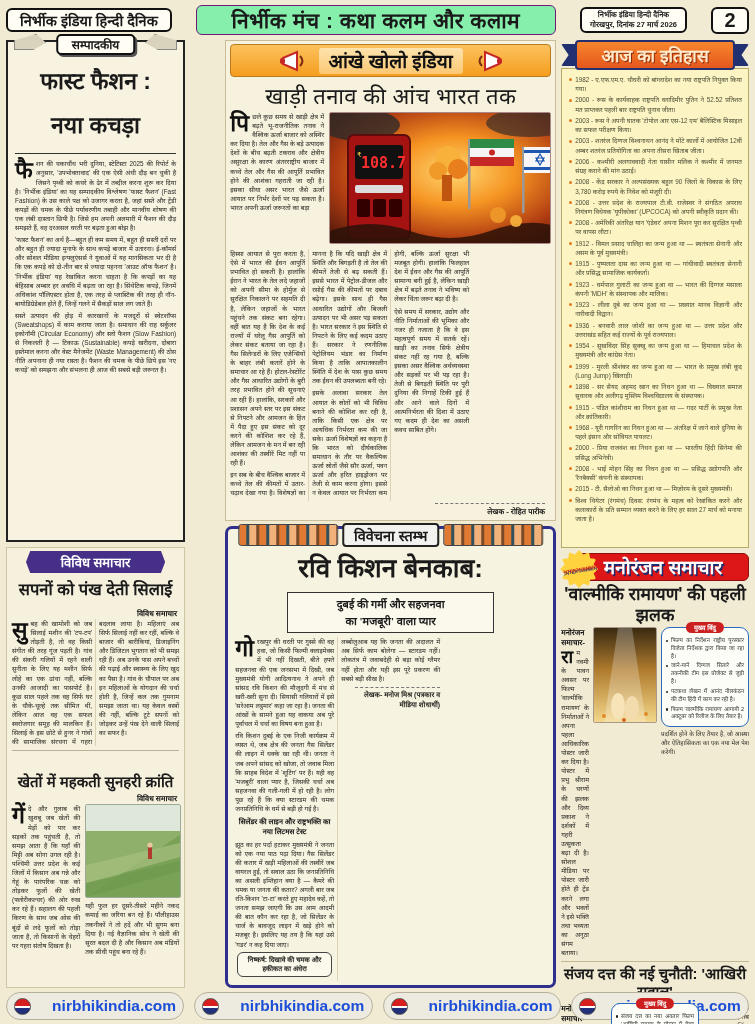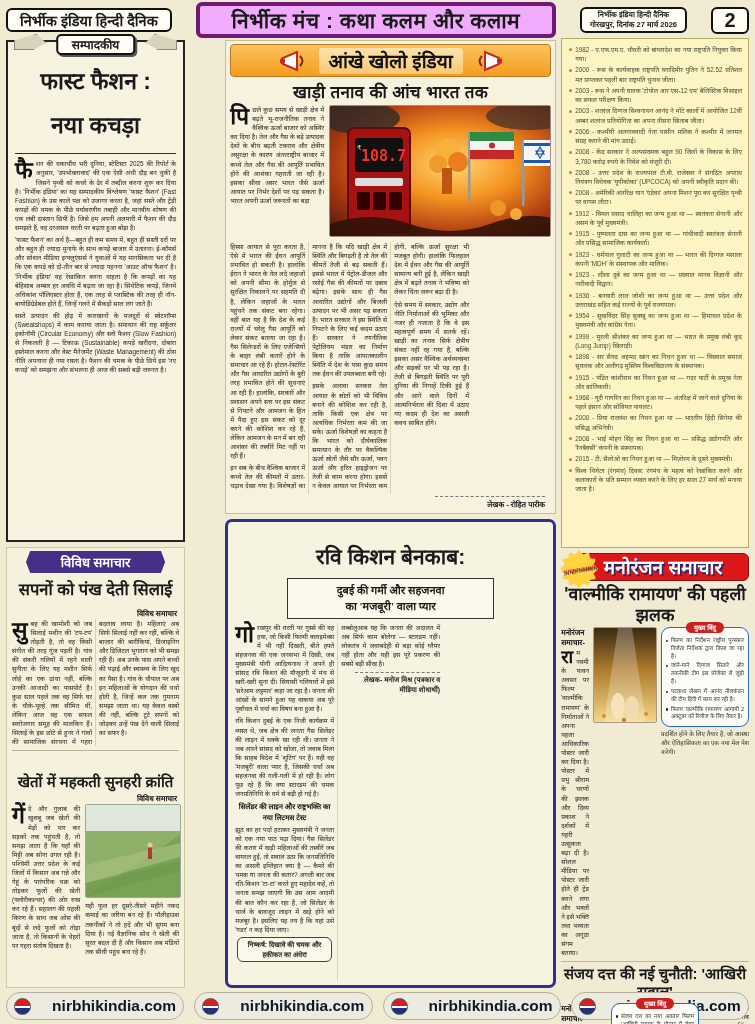--- a/index.html
+++ b/index.html
@@ -4,21 +4,21 @@
 <style>
   html,body{margin:0;padding:0;background:#888;}
   .page{width:755px;height:1024px;margin:0 auto;background:#f1ebd3;position:relative;
     font-family:"Liberation Sans","DejaVu Sans",sans-serif;color:#1a1a1a;overflow:hidden;
     box-sizing:border-box;padding:4px 6px;display:flex;flex-direction:column;}
   
   .masthead{display:flex;gap:24px;align-items:center;height:32px;margin-bottom:4px;}
   .mh-left{border:2px solid #111;background:#fffdf4;border-radius:6px;padding:0 12px;
     font-weight:900;font-size:14.5px;display:flex;align-items:center;white-space:nowrap;}
   .mh-center{flex:1;display:flex;align-items:center;justify-content:center;
-    font-weight:900;font-size:21px;letter-spacing:.5px;background:#f0abfc;border-radius:6px;border:4px solid #701a75;}
+    font-weight:900;font-size:21px;letter-spacing:.5px;background:#86efac;border-radius:6px;border:1px solid #701a75;}
   .mh-right{border:2px solid #111;background:#fffdf4;border-radius:6px;padding:1px 8px;
     display:flex;flex-direction:column;justify-content:center;text-align:center;font-size:7.5px;font-weight:700;line-height:1.3;}
   .mh-page{border:2px solid #111;background:#fffdf4;border-radius:6px;width:34px;
     display:flex;align-items:center;justify-content:center;font-size:20px;font-weight:700;}
   
   .cols{display:flex;gap:5px;flex:1;min-height:0;}
   .col-l{width:203px;display:flex;flex-direction:column;gap:5px;min-height:0;}
   .col-m{width:331px;display:flex;flex-direction:column;gap:5px;min-height:0;padding-left:35px;}
   .col-r{flex:1;display:flex;flex-direction:column;gap:5px;min-height:0;}
   
@@ -44,35 +44,35 @@
   .misc-body2{column-count:2;column-gap:7px;column-rule:1px solid #d8d0b2;}
   .story2-row{display:flex;gap:5px;}
   .story2-row .txt{flex:1.1;}
   .story2-row .imgcol{width:94px;display:flex;flex-direction:column;gap:3px;}
   
   .mainstory{border:1px solid #c8bd98;background:#f7f2dd;padding:3px 4px;box-sizing:border-box;}
   .alert-banner{height:31px;border:1px solid #b97a20;border-radius:4px;
     background:linear-gradient(180deg,#fcc25d,#f59d1e);display:flex;align-items:center;justify-content:center;gap:10px;}
   .alert-banner .label{font-size:19px;font-weight:900;color:#111;background:linear-gradient(180deg,#fde3ae,#fbc873);
     padding:0 10px;border-radius:3px;}
-  .main-headline{font-size:17px;font-weight:700;text-align:center;margin:3px 0 2px;letter-spacing:.3px;}
+  .main-headline{font-size:22px;font-weight:400;text-align:center;margin:3px 0 2px;letter-spacing:.3px;}
   .lead-row{display:flex;gap:5px;margin-top:2px;}
   .lead-row .intro{width:94px;}
   .lead-row .photo{flex:1;height:130px;border:1px solid #a88;border-radius:2px;overflow:hidden;}
   .body4{column-count:4;column-gap:7px;column-rule:1px solid #ddd3b4;height:252px;column-fill:auto;margin-top:5px;}
   .author-line{text-align:right;font-weight:900;font-size:7.5px;border-top:1px dashed #777;width:110px;margin:2px 6px 1px auto;padding-top:2px;}
   
   .vivechana{flex:1;border:3px solid #2f2f8d;border-radius:7px;background:#f7f3e1;position:relative;
     padding:17px 7px 4px;box-sizing:border-box;min-height:0;display:flex;flex-direction:column;}
   .viv-banner{position:absolute;top:-6px;left:50%;transform:translateX(-50%);width:94%;display:flex;align-items:center;gap:4px;}
   .viv-strip{flex:1;height:20px;border-radius:3px;border:1px solid #444;
     background:repeating-linear-gradient(90deg,#e07a33 0 7px,#30505e 7px 10px,#f0b27a 10px 17px,#7a4a28 17px 20px);}
   .viv-label{background:#f2f2ee;border:2px solid #222;border-radius:4px;padding:0 10px;font-weight:900;font-size:14.5px;white-space:nowrap;
     text-shadow:0 0 1px #fff;}
-  .viv-headline{font-size:21px;font-weight:900;text-align:center;line-height:1.55;margin:2px 0 3px;}
+  .viv-headline{font-size:26px;font-weight:900;text-align:center;line-height:1.55;margin:2px 0 3px;}
   .pullquote{border:1.5px solid #333;background:#fbf8ec;width:62%;margin:1px auto 4px;text-align:center;
     font-weight:700;font-size:11px;line-height:1.5;padding:3px 6px;font-family:"Liberation Serif","DejaVu Serif",serif;}
   .viv-body{column-count:3;column-gap:7px;column-rule:1px solid #ddd3b4;flex:1;column-fill:auto;min-height:0;}
   .viv-sub{font-weight:900;font-size:7.2px;text-align:center;margin:4px 0 2px;color:#111;}
   .viv-conclusion{border:1.5px solid #444;border-radius:6px;background:#fbf8ec;font-weight:900;font-size:6.8px;
     text-align:center;padding:2px 4px;margin:3px 2px;}
   .viv-author{text-align:right;font-weight:900;font-size:7px;border-top:1px dashed #777;margin:4px 0 0 14px;padding-top:2px;}
   
   .history{height:508px;display:flex;flex-direction:column;box-sizing:border-box;}
   .hist-banner{position:relative;height:30px;margin:0 4px 0;z-index:1;}
@@ -104,21 +104,21 @@
   .keybox .kb-title{position:absolute;top:-6px;left:50%;transform:translateX(-50%);background:#cc1f1f;color:#fff;
     font-size:6.5px;font-weight:900;border-radius:6px;padding:1px 8px;white-space:nowrap;}
   .keybox ul{margin:0;padding:0;list-style:none;}
   .keybox li{position:relative;padding-left:5px;font-size:5.6px;line-height:1.4;color:#333;text-align:justify;margin-bottom:2px;}
   .keybox li::before{content:"";position:absolute;left:0;top:2.6px;width:2.4px;height:2.4px;border-radius:50%;background:#222;}
   .ent-div{border-top:1px solid #c2b793;margin:4px 0 1px;}
   .tail{font-size:6.2px;line-height:1.4;text-align:justify;color:#2b2b26;margin-top:3px;}
   
   .footer{display:flex;gap:10px;height:28px;margin-top:4px;}
   .foot-pill{flex:1;background:#edebe0;border:1px solid #b6b09a;border-radius:14px;display:flex;
-    align-items:center;justify-content:center;gap:21px;font-weight:900;font-size:15.5px;color:#0f172a;cursor:pointer;}
+    align-items:center;justify-content:center;gap:21px;font-weight:900;font-size:15.5px;color:#1d4ed8;cursor:pointer;}
   .press-logo{width:15px;height:15px;border-radius:50%;flex:none;
     background:linear-gradient(180deg,#d81f1f 0 45%,#fff 45% 58%,#20307a 58% 100%);border:1px solid #555;}
 </style>
 </head>
 <body>
 
 <div class="page">
 
   <div class="masthead">
     <div class="mh-left">निर्भीक इंडिया हिन्दी दैनिक</div>
@@ -249,20 +249,25 @@
         <div class="body4 tiny">
           <span>हिस्सा आयात से पूरा करता है, ऐसे में भारत की ईंधन आपूर्ति प्रभावित हो सकती है। हालांकि ईरान ने भारत के तेल लदे जहाजों को अपनी सीमा के होर्मुज से सुरक्षित निकालने पर सहमति दी है, लेकिन जहाजों के भारत पहुंचने तक संकट बना रहेगा। वहीं बात यह है कि देश के कई राज्यों में घरेलू गैस आपूर्ति को लेकर संकट बताया जा रहा है। गैस सिलेन्डरों के लिए एजेन्सियों के बाहर लंबी कतारें होने के समाचार आ रहे हैं। होटल-रेस्टोरेंट और गैस आधारित उद्योगों के बुरी तरह प्रभावित होने की सूचनाएं आ रही हैं। हालांकि, सरकारें और प्रशासन अपने स्तर पर इस संकट से निपटने और आमजन के हित में पैदा हुए इस संकट को दूर करने की कोशिश कर रहे हैं, लेकिन आमजन के मन में बन रही आशंका की तस्वीरें मिट नहीं पा रही हैं।</span>
           <p style="margin:3px 0 0;">इन सब के बीच वैश्विक बाजार में कच्चे तेल की कीमतों में उतार-चढ़ाव देखा गया है। विशेषज्ञों का मानना है कि यदि खाड़ी क्षेत्र में स्थिति और बिगड़ती है तो तेल की कीमतें तेजी से बढ़ सकती हैं। इससे भारत में पेट्रोल-डीजल और रसोई गैस की कीमतों पर दबाव बढ़ेगा। इसके साथ ही गैस आधारित उद्योगों और बिजली उत्पादन पर भी असर पड़ सकता है। भारत सरकार ने इस स्थिति से निपटने के लिए कई कदम उठाए हैं। सरकार ने रणनीतिक पेट्रोलियम भंडार का निर्माण किया है ताकि आपातकालीन स्थिति में देश के पास कुछ समय तक ईंधन की उपलब्धता बनी रहे।</p>
           <p style="margin:3px 0 0;">इसके अलावा सरकार तेल आयात के स्रोतों को भी विविध बनाने की कोशिश कर रही है, ताकि किसी एक क्षेत्र पर अत्यधिक निर्भरता कम की जा सके। ऊर्जा विशेषज्ञों का कहना है कि भारत को दीर्घकालिक समाधान के तौर पर वैकल्पिक ऊर्जा स्रोतों जैसे सौर ऊर्जा, पवन ऊर्जा और हरित हाइड्रोजन पर तेजी से काम करना होगा। इससे न केवल आयात पर निर्भरता कम होगी, बल्कि ऊर्जा सुरक्षा भी मजबूत होगी। हालांकि फिलहाल देश में ईंधन और गैस की आपूर्ति सामान्य बनी हुई है, लेकिन खाड़ी क्षेत्र में बढ़ते तनाव ने भविष्य को लेकर चिंता जरूर बढ़ा दी है।</p>
           <p style="margin:3px 0 0;">ऐसे समय में सरकार, उद्योग और नीति निर्माताओं की भूमिका और नजर ही नजाता है कि वे इस महत्वपूर्ण समय में सतर्क रहें। खाड़ी का तनाव सिर्फ क्षेत्रीय संकट नहीं रह गया है, बल्कि इसका असर वैश्विक अर्थव्यवस्था और सड़कों पर भी पड़ रहा है। तेजी से बिगड़ती स्थिति पर पूरी दुनिया की निगाहें टिकी हुई हैं और आने वाले दिनों में आत्मनिर्भरता की दिशा में उठाए गए कदम ही देश का असली कवच साबित होंगे।</p>
         </div>
         <div class="author-line">लेखक - रोहित पारीक</div>
       </div>
 
       <div class="vivechana">
+        <div class="viv-banner">
+          <div class="viv-strip"></div>
+          <div class="viv-label">विवेचना स्तम्भ</div>
+          <div class="viv-strip"></div>
+        </div>
         <div class="viv-headline">
           <span>रवि किशन बेनकाब:</span><br>
         </div>
         <div class="pullquote">
           <span>दुबई की गर्मी और सहजनवा</span><br>
           <span>का 'मजबूरी' वाला प्यार</span>
         </div>
         <div class="viv-body tiny">
           <span class="dropcap">गो</span><span>रखपुर की धरती पर गुस्से की वह हवा, जो किसी फिल्मी क्लाइमेक्स में भी नहीं दिखती, बीते हफ्ते सहजनवा की एक जनसभा में दिखी, जब मुख्यमंत्री योगी आदित्यनाथ ने अपने ही सांसद रवि किशन की मौजूदगी में मंच से खरी-खरी सुना दी। सियासी गलियारों में इसे 'सरेआम लट्ठमार' कहा जा रहा है। जनता की आंखों के सामने हुआ यह वाकया अब पूरे पूर्वांचल में चर्चा का विषय बना हुआ है।</span>
           <p style="margin:3px 0 0;">रवि किशन दुबई के एक निजी कार्यक्रम में व्यस्त थे, जब क्षेत्र की जनता गैस सिलेंडर की लाइन में धक्के खा रही थी। जनता ने जब अपने सांसद को खोजा, तो जवाब मिला कि साहब विदेश में 'शूटिंग' पर हैं। यही वह 'मजबूरी' वाला प्यार है, जिसकी चर्चा अब सहजनवा की गली-गली में हो रही है। लोग पूछ रहे हैं कि क्या स्टारडम की चमक जनप्रतिनिधि के धर्म से बड़ी हो गई है।</p>
@@ -270,20 +275,24 @@
           <p style="margin:0;">झूठ का हर पर्दा हटाकर मुख्यमंत्री ने जनता को एक नया पाठ पढ़ा दिया। गैस सिलेंडर की कतार में खड़ी महिलाओं की तस्वीरें जब वायरल हुईं, तो सवाल उठा कि जनप्रतिनिधि का असली इम्तिहान क्या है — कैमरे की चमक या जनता की कतार? अगली बार जब रति-किशन 'टा-टा' करते हुए महादेव कहें, तो जनता समझ जाएगी कि उस आम आदमी की बात कौन कर रहा है, जो सिलेंडर के चार्ज के बावजूद लाइन में खड़े होने को मजबूर है। इसलिए यह तय है कि यहां उसे 'गडर' न कह दिया जाए।</p>
           <div class="viv-conclusion">निष्कर्ष: दिखावे की चमक और हकीकत का अंधेरा</div>
           <p style="margin:0;">लब्बोलुआब यह कि जनता की अदालत में अब सिर्फ काम बोलेगा — स्टारडम नहीं। लोकतंत्र में जवाबदेही से बड़ा कोई ग्लैमर नहीं होता और यही इस पूरे प्रकरण की सबसे बड़ी सीख है।</p>
           <div class="viv-author">लेखक- मनोज मिश्र (पत्रकार व मीडिया शोधार्थी)</div>
         </div>
       </div>
     </div>
 
     <div class="col-r">
       <div class="history">
+        <div class="hist-banner">
+          <div class="ribbon"></div>
+          <div class="panel">आज का इतिहास</div>
+        </div>
         <div class="hist-box">
           <ul>
             <li>1982 - ए.एफ.एम.ए. चौधरी को बांग्लादेश का नया राष्ट्रपति नियुक्त किया गया।</li>
             <li>2000 - रूस के कार्यवाहक राष्ट्रपति व्लादिमीर पुतिन ने 52.52 प्रतिशत मत प्राप्तकर पहली बार राष्ट्रपति चुनाव जीता।</li>
             <li>2003 - रूस ने अपनी घातक 'टोपोल आर एस-12 एम' बैलिस्टिक मिसाइल का सफल परीक्षण किया।</li>
             <li>2003 - शतरंज दिग्गज विश्वनाथन आनंद ने मोंटे कार्लो में आयोजित 12वीं अम्बर शतरंज प्रतियोगिता का अपना तीसरा खिताब जीता।</li>
             <li>2006 - कश्मीरी अलगाववादी नेता यासीन मलिक ने कश्मीर में जनमत संग्रह कराने की मांग उठाई।</li>
             <li>2008 - केंद्र सरकार ने अल्पसंख्यक बहुल 90 जिलों के विकास के लिए 3,780 करोड़ रुपये के निवेश को मंजूरी दी।</li>
             <li>2008 - उत्तर प्रदेश के राज्यपाल टी.वी. राजेस्वर ने संगठित अपराध नियंत्रण विधेयक 'यूपीकोका' (UPCOCA) को अपनी स्वीकृति प्रदान की।</li>
             <li>2008 - अमेरिकी अंतरिक्ष यान 'एंडेवर' अपना मिशन पूरा कर सुरक्षित पृथ्वी पर वापस लौटा।</li>

